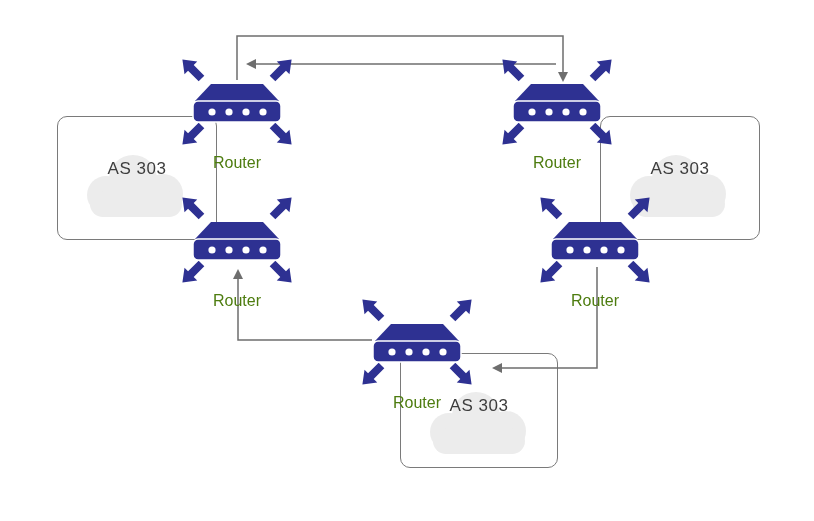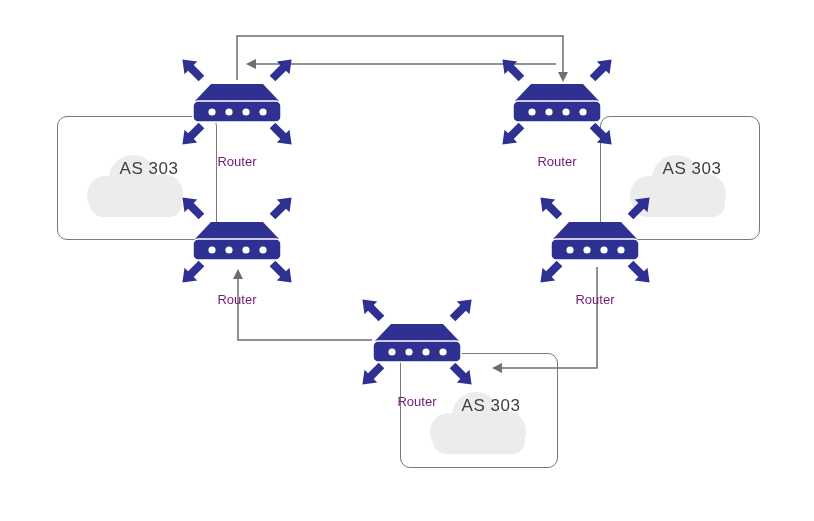--- a/index.html
+++ b/index.html
@@ -15,40 +15,40 @@
   .as-box {
     position: absolute;
     border: 1.5px solid #7a7a7a;
     border-radius: 10px;
     background: transparent;
     z-index: 1;
   }
   .as-cloud { position: absolute; left: 20px; top: 32px; }
   .as-label {
     position: absolute;
-    left: 12px; top: 42px;
+    left: 0; top: 42px;
     width: 100%;
     text-align: center;
     font-size: 17px;
     color: #3d3d3d;
     letter-spacing: 0.5px;
   }
   
   .wires { position: absolute; left: 0; top: 0; z-index: 2; pointer-events: none; }
   .wire { fill: none; stroke: #6e6e6e; stroke-width: 1.5; }
   
   .node {
     position: absolute;
     width: 120px;
     text-align: center;
     z-index: 3;
   }
   .node-label {
-    font-size: 13px;
-    color: #701a75;
+    font-size: 16px;
+    color: #4d7c0f;
     margin-top: -2px;
   }
 </style>
 </head>
 <body>
 
 <div class="canvas">
 
   <svg width="0" height="0" style="position:absolute" aria-hidden="true">
     <defs>

